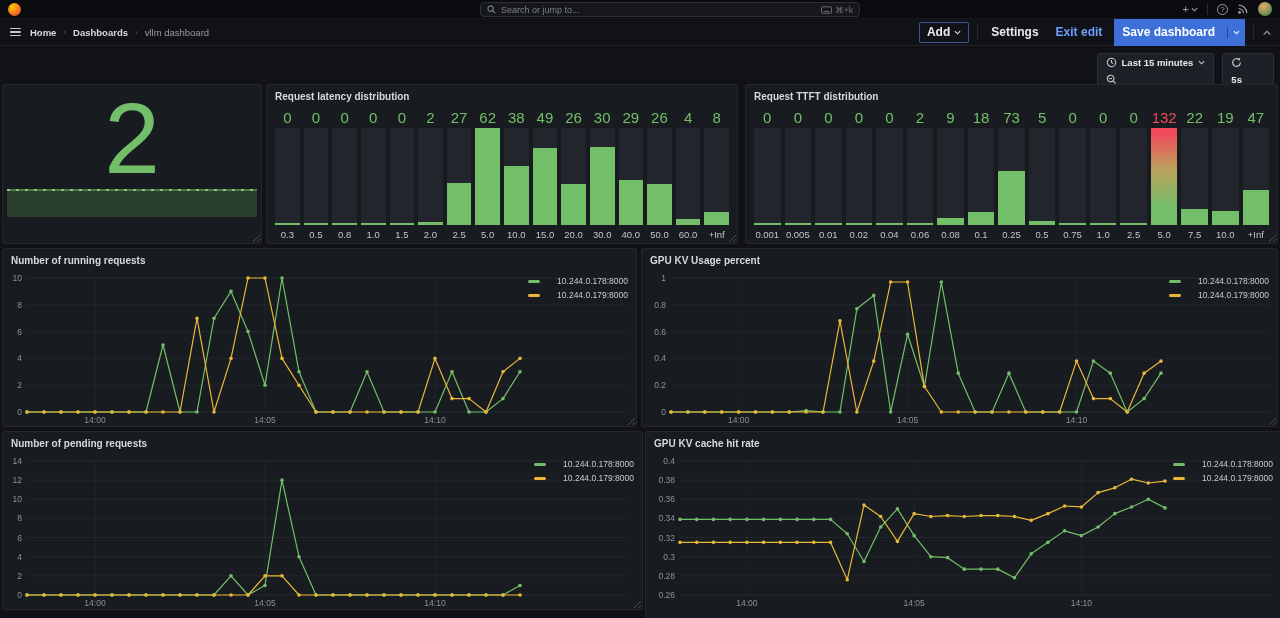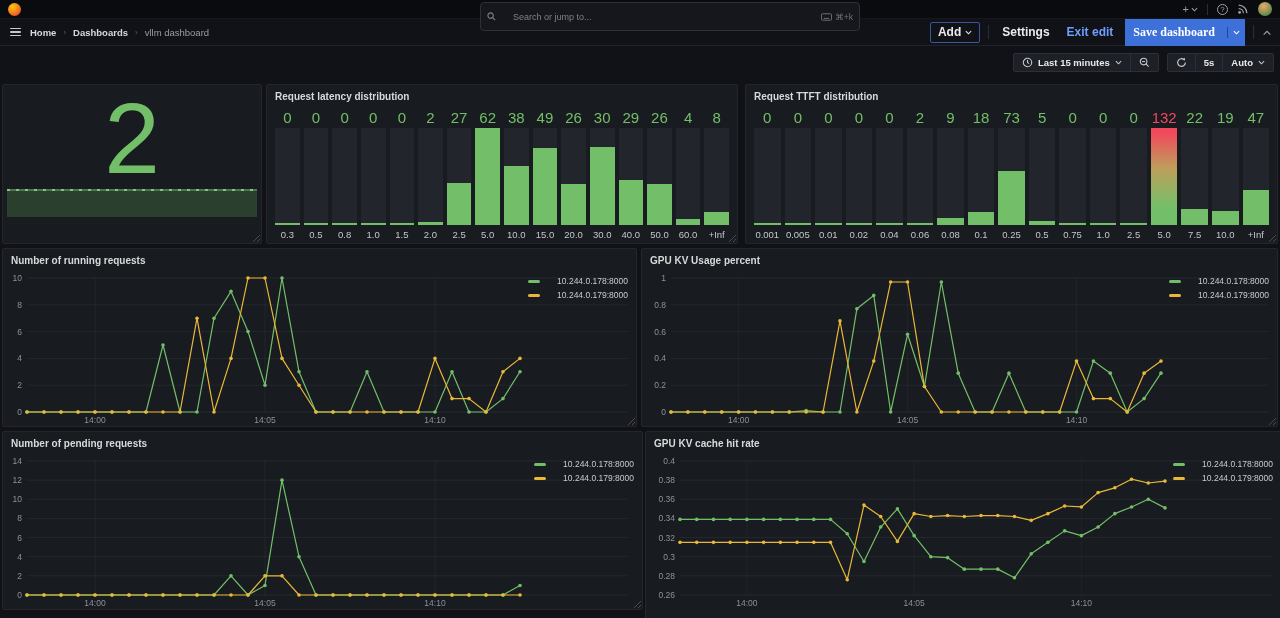--- a/index.html
+++ b/index.html
@@ -4,23 +4,23 @@
 <style>
   * { margin:0; padding:0; box-sizing:border-box; }
   html,body { width:1280px; height:618px; overflow:hidden; background:#111217;
     font-family:"Liberation Sans", sans-serif; color:#d8d9da; }
 
   
   .topnav { position:relative; height:19px; background:#0a0b0e; display:flex;
     align-items:center; padding:0 8px; border-bottom:1px solid #17181d; }
   .logo { width:13px; height:13px; border-radius:50%;
     background:radial-gradient(circle at 35% 30%, #fbca0a, #f05a28 72%); }
-  .nav-search { position:absolute; left:480px; top:2px; width:380px; height:29px;
+  .nav-search { position:absolute; left:480px; top:2px; width:380px; height:15px;
     background:#16171d; border:1px solid #2e3038; border-radius:4px;
-    display:flex; align-items:center; gap:17px; padding:0 6px; color:#7d808a; font-size:9px; }
+    display:flex; align-items:center; gap:5px; padding:0 6px; color:#7d808a; font-size:9px; }
   .nav-search .spacer { flex:1; }
   .kbd-hint { display:flex; align-items:center; gap:3px; color:#71747e; font-size:8.5px; }
   .nav-right { margin-left:auto; display:flex; align-items:center; gap:9px; color:#9da0a8; }
   .nav-div { width:1px; height:11px; background:#2b2d34; }
   .icon-btn { display:flex; align-items:center; gap:2px; color:#9da0a8; font-size:11px; line-height:1; cursor:pointer; }
   .help-circle { width:11px; height:11px; border:1px solid #9da0a8; border-radius:50%;
     font-size:8px; display:flex; align-items:center; justify-content:center; }
   .avatar { width:14px; height:14px; border-radius:50%;
     background:radial-gradient(circle at 40% 30%, #f0a868, #5a8a4a 75%); }
 
@@ -32,30 +32,30 @@
   .crumb { font-size:9.5px; font-weight:600; color:#d8d9da; cursor:pointer; }
   .crumb.dim { color:#9a9ca4; font-weight:400; }
   .crumb-sep { color:#5d5f66; font-size:8px; }
   .crumb-actions { margin-left:auto; display:flex; align-items:center; gap:8px; }
   .btn { font-size:12px; font-weight:600; border-radius:2px; cursor:pointer;
     display:flex; align-items:center; gap:4px; color:#e9eaec; }
   .btn-add { border:1px solid #38569c; padding:2.5px 7px; }
   .btn-plain { padding:2.5px 5px; }
   .btn-link { color:#6e9fff; padding:2.5px 4px; }
   .btn-save { background:#3d71d9; color:#fff; overflow:hidden; }
-  .btn-save .save-main { padding:9px 8px;font-family:Liberation Serif, serif; }
+  .btn-save .save-main { padding:9px 8px; }
   .btn-save .save-caret { padding:3px 5px; border-left:1px solid rgba(10,20,40,.45);
     display:flex; align-items:center; }
   .vdiv { width:1px; height:14px; background:#2a2c33; }
 
   
   .dashboard { position:relative; height:571px; background:#111217; }
   .timebar { position:absolute; top:7px; right:6px; display:flex; gap:8px; }
   .tgroup { display:flex; align-items:stretch; background:#1d2026; border:1px solid #2c2f37;
-    border-radius:2px; }
+    border-radius:2px;flex-direction:column; }
   .tcell { display:flex; align-items:center; gap:5px; padding:3px 8px; font-size:9.5px;
     font-weight:600; color:#e8e9ea; cursor:pointer; }
   .tdiv { width:1px; background:#2c2f37; }
 
   .panel { position:absolute; background:#181b1f; border:1px solid #24262b; border-radius:2px; }
   .panel::after { content:""; position:absolute; right:1px; bottom:1px; width:7px; height:7px;
     background:linear-gradient(135deg, transparent 0 45%, #4a4c53 45% 55%, transparent 55% 72%, #4a4c53 72% 82%, transparent 82%); }
   .phead { height:22px; display:flex; align-items:center; gap:6px; padding:0 8px; }
   .ptitle { font-size:10px; font-weight:600; color:#d8d9da; }
   .pbody { position:relative; height:calc(100% - 22px); }

